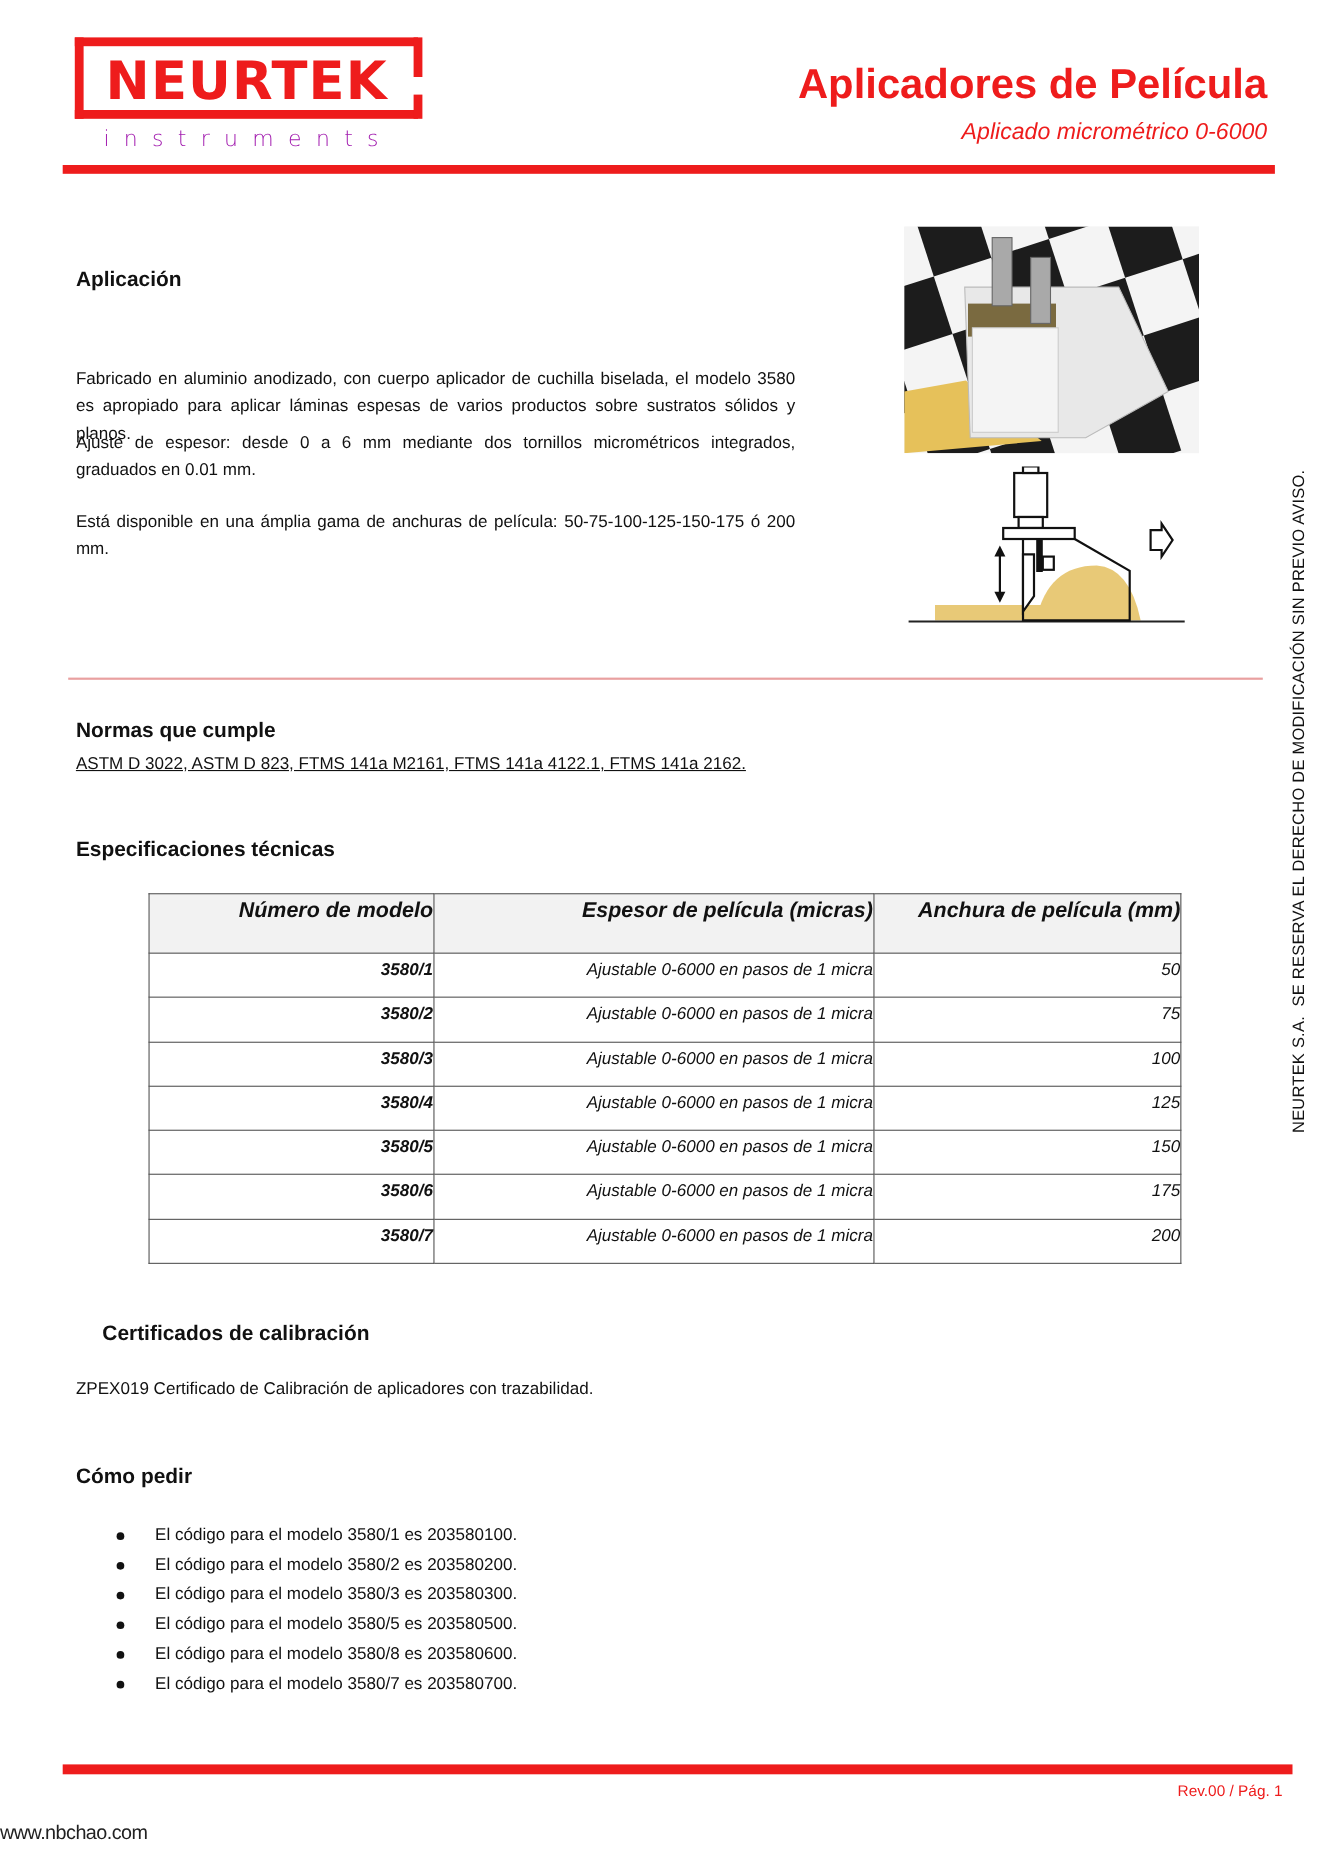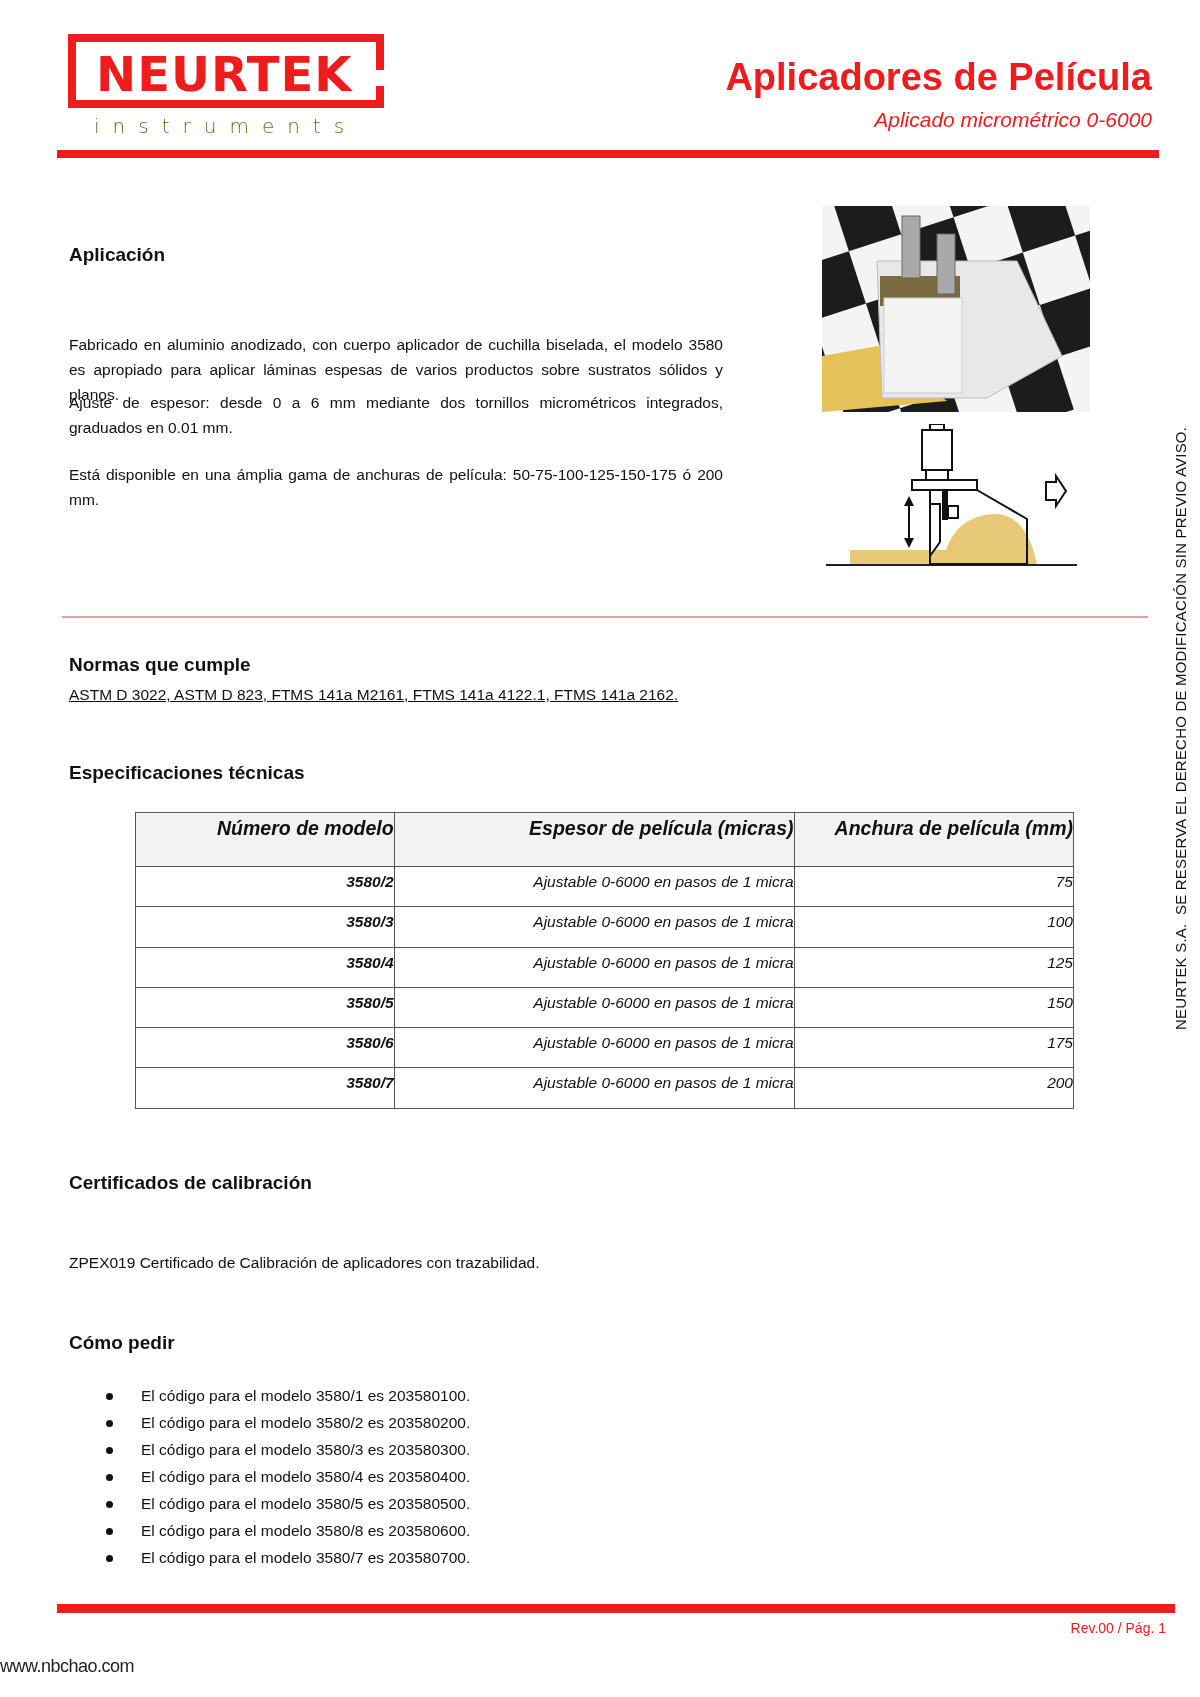--- a/index.html
+++ b/index.html
@@ -16,21 +16,21 @@
     }
     .logo-box::before {
       content: ""; position: absolute; right: -4px; bottom: -8px; width: 8px; height: 22px; background: #ee1c1c;
     }
     .logo-text {
       position: absolute; left: 20px; top: 4px; font-family: "DejaVu Sans", sans-serif; font-weight: bold;
       font-size: 48px; color: #ee1c1c; letter-spacing: 1px;
     }
     .logo-sub {
       position: absolute; left: 94px; top: 114px; font-family: "DejaVu Sans", sans-serif; font-weight: 200;
-      font-size: 20px; color: #4d7c0f; letter-spacing: 13px;
+      font-size: 20px; color: #a21caf; letter-spacing: 13px;
     }
     .doc-title {
       position: absolute; right: 48px; top: 56px; font-size: 38px; font-weight: bold; color: #ee1c1c;
       font-family: "Liberation Sans", sans-serif;
     }
     .doc-subtitle {
       position: absolute; right: 48px; top: 108px; font-size: 21px; font-style: italic; color: #ee1c1c;
     }
     .header-rule { position: absolute; left: 57px; top: 150px; width: 1102px; height: 8px; background: #ee1c1c; }
 
@@ -158,20 +158,25 @@
 <table class="spec-table">
   <thead>
     <tr>
       <th class="col1">Número de modelo</th>
       <th class="col2">Espesor de película (micras)</th>
       <th class="col3">Anchura de película (mm)</th>
     </tr>
   </thead>
   <tbody>
     <tr>
+      <td class="model">3580/1</td>
+      <td>Ajustable 0-6000 en pasos de 1 micra</td>
+      <td>50</td>
+    </tr>
+    <tr>
       <td class="model">3580/2</td>
       <td>Ajustable 0-6000 en pasos de 1 micra</td>
       <td>75</td>
     </tr>
     <tr>
       <td class="model">3580/3</td>
       <td>Ajustable 0-6000 en pasos de 1 micra</td>
       <td>100</td>
     </tr>
     <tr>
@@ -190,29 +195,28 @@
       <td>175</td>
     </tr>
     <tr>
       <td class="model">3580/7</td>
       <td>Ajustable 0-6000 en pasos de 1 micra</td>
       <td>200</td>
     </tr>
   </tbody>
 </table>
 
-<div class="section-h" style="top:1172px;">Certificados de calibración</div>
+<div class="section-h" style="top:1202px;margin-left:24px;">Certificados de calibración</div>
 <div class="para" style="top:1250px; width:900px;">ZPEX019 Certificado de Calibración de aplicadores con trazabilidad.</div>
 
 <div class="section-h" style="top:1332px;">Cómo pedir</div>
 <ul class="order-list">
   <li><span class="bullet"></span><span>El código para el modelo 3580/1 es 203580100.</span></li>
   <li><span class="bullet"></span><span>El código para el modelo 3580/2 es 203580200.</span></li>
   <li><span class="bullet"></span><span>El código para el modelo 3580/3 es 203580300.</span></li>
-  <li><span class="bullet"></span><span>El código para el modelo 3580/4 es 203580400.</span></li>
   <li><span class="bullet"></span><span>El código para el modelo 3580/5 es 203580500.</span></li>
   <li><span class="bullet"></span><span>El código para el modelo 3580/8 es 203580600.</span></li>
   <li><span class="bullet"></span><span>El código para el modelo 3580/7 es 203580700.</span></li>
 </ul>
 
 <div class="footer-rule"></div>
 <div class="footer-rev">Rev.00  /  Pág. 1</div>
 <div class="footer-url">www.nbchao.com</div>
 
 </body></html>

